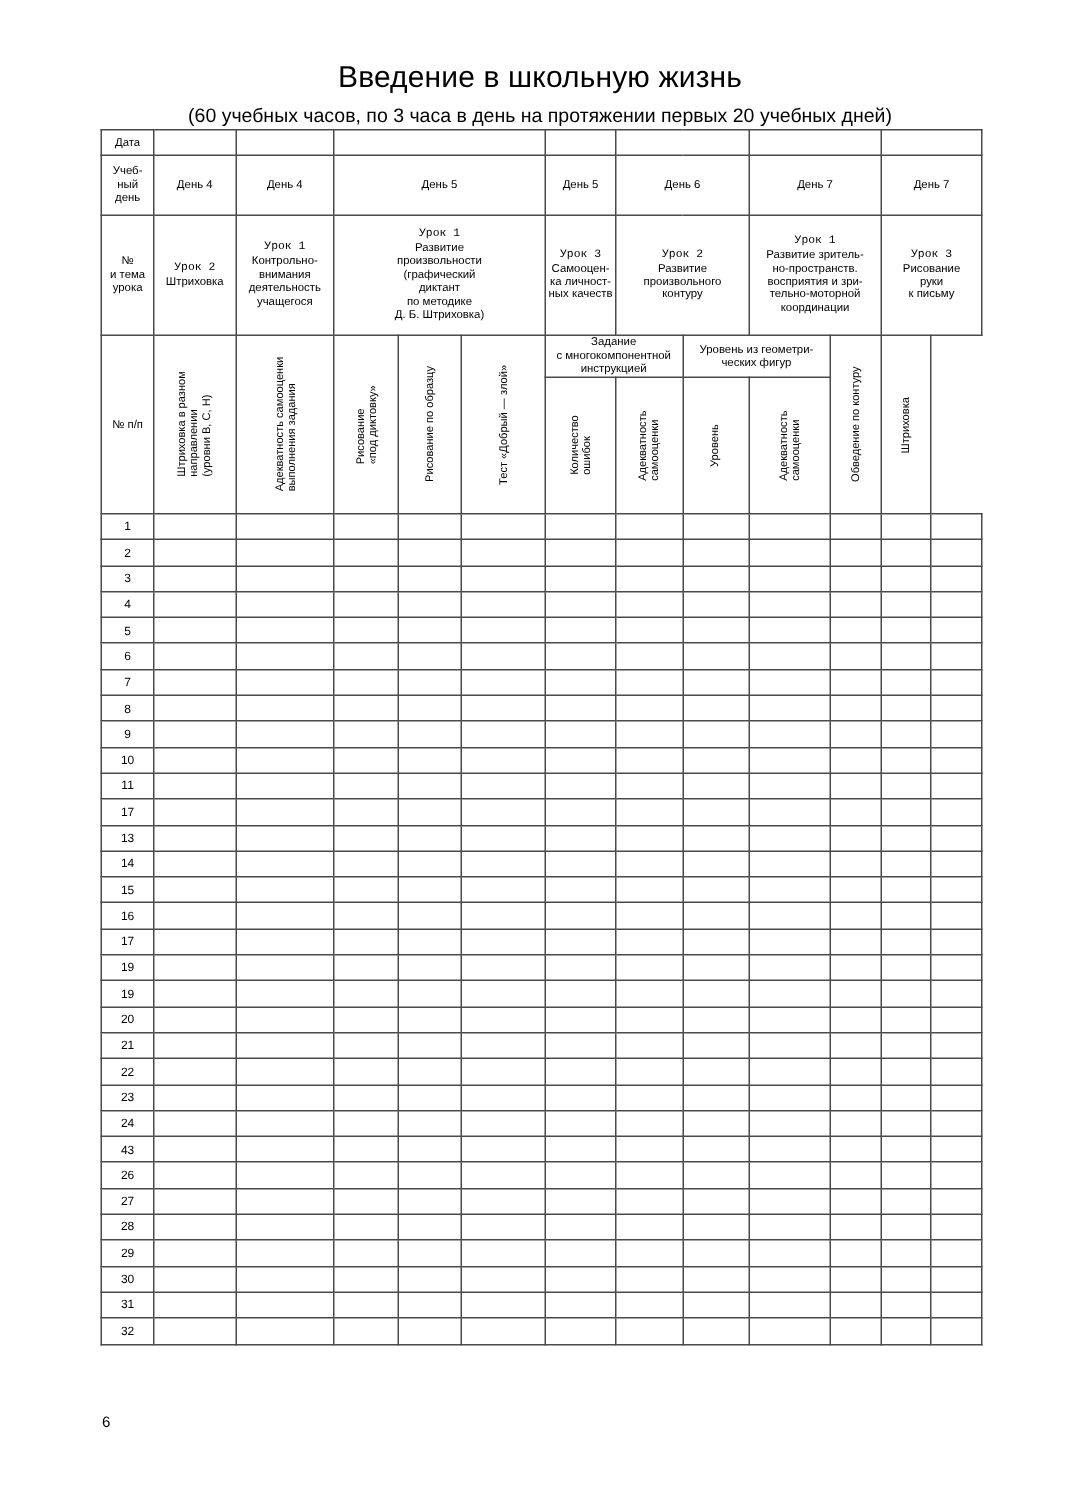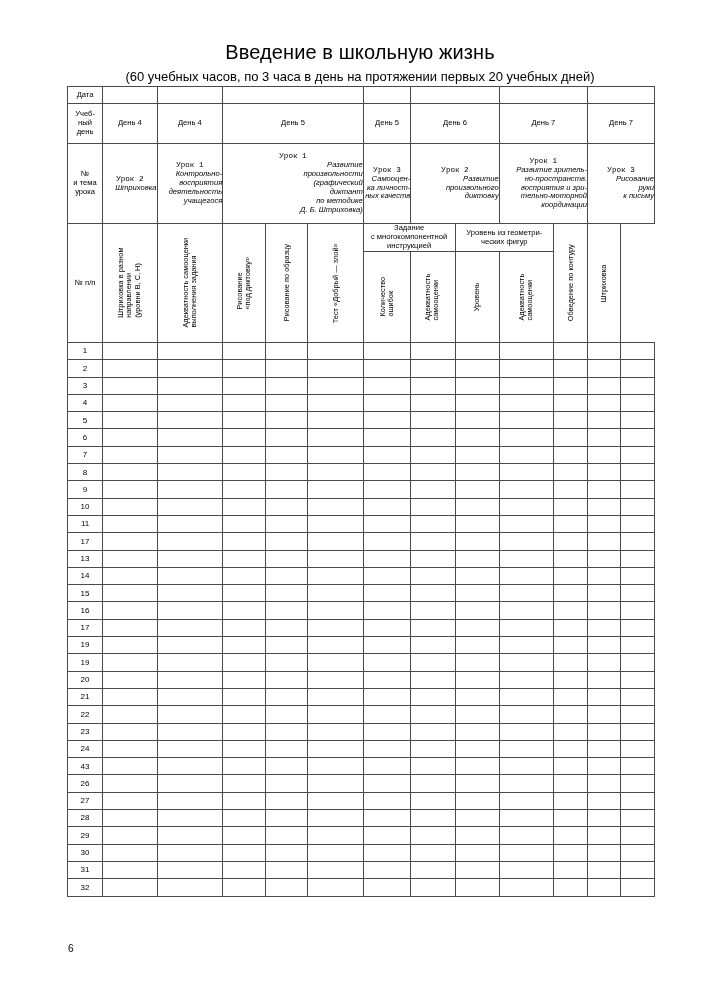--- a/index.html
+++ b/index.html
@@ -63,21 +63,21 @@
     line-height: 1.18;
     background: #fff;
   }
 
   
   .hcell { padding: 2px 1px; }
   .lbl-small { font-size: 7.4px; line-height: 1.2; }
   .day-cell { font-size: 8.2px; }
   .lesson-cell { padding: 3px 2px; font-size: 7.6px; line-height: 1.22; }
   .lesson-cell .ln { display: block; font-family: Liberation Mono, monospace; }
-  .lesson-cell .it { font-style: italic; display: block; text-align: right; }
+  .lesson-cell .it { display: block; }
 
   
   .row-date td { height: 17px; }
   .row-day td   { height: 40px; }
   .row-lesson td{ height: 80px; }
 
   
   .vwrap {
     height: 118px;
     position: relative;
@@ -188,21 +188,21 @@
         </td>
 
         <td class="lesson-cell">
           <span class="ln">Урок 2</span>
           <span class="it">Штриховка</span>
         </td>
 
         <td class="lesson-cell">
           <span class="ln">Урок 1</span>
           <span class="it">Контрольно-</span>
-          <span class="it">восприятия</span>
+          <span class="it">внимания</span>
           <span class="it">деятельность</span>
           <span class="it">учащегося</span>
         </td>
 
         <td class="lesson-cell" colspan="3">
           <span class="ln">Урок 1</span>
           <span class="it">Развитие</span>
           <span class="it">произвольности</span>
           <span class="it">(графический</span>
           <span class="it">диктант</span>
@@ -214,21 +214,21 @@
           <span class="ln">Урок 3</span>
           <span class="it">Самооцен-</span>
           <span class="it">ка личност-</span>
           <span class="it">ных качеств</span>
         </td>
 
         <td class="lesson-cell" colspan="2">
           <span class="ln">Урок 2</span>
           <span class="it">Развитие</span>
           <span class="it">произвольного</span>
-          <span class="it">диктовку</span>
+          <span class="it">контуру</span>
         </td>
 
         <td class="lesson-cell" colspan="2">
           <span class="ln">Урок 1</span>
           <span class="it">Развитие зритель-</span>
           <span class="it">но-пространств.</span>
           <span class="it">восприятия и зри-</span>
           <span class="it">тельно-моторной</span>
           <span class="it">координации</span>
         </td>

